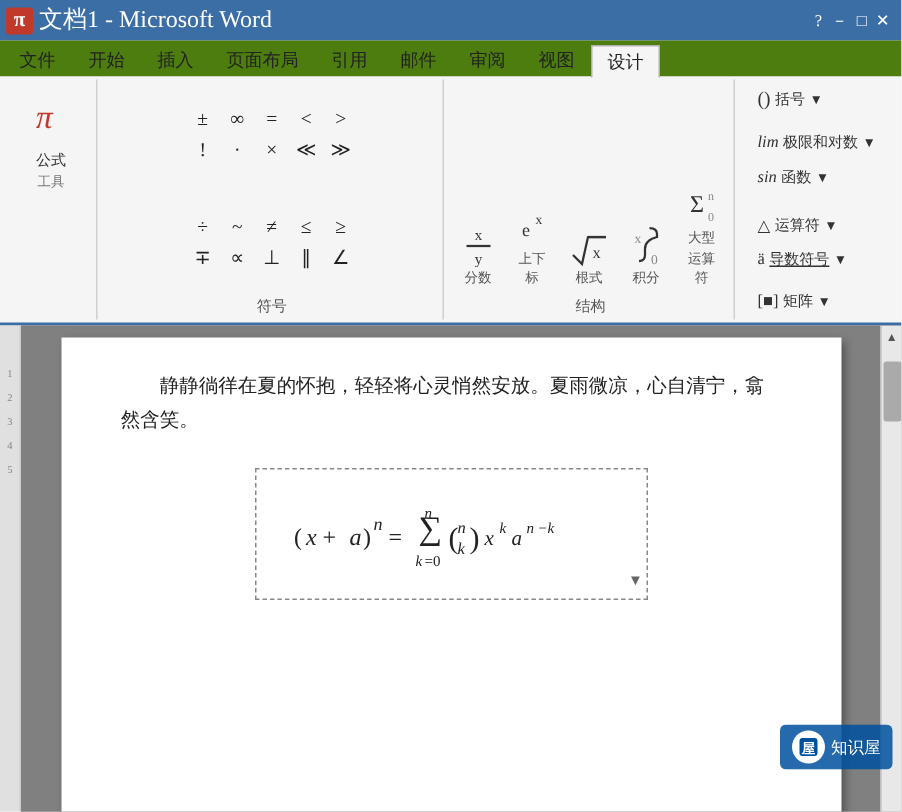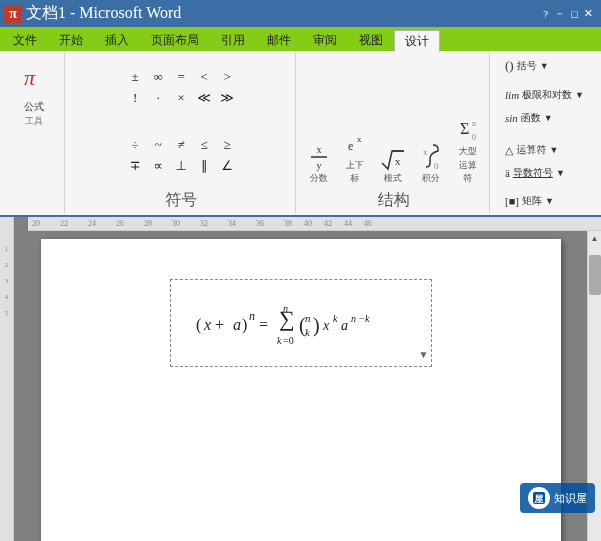--- a/index.html
+++ b/index.html
@@ -14,21 +14,21 @@
       justify-content: space-between;
       padding: 0 4px;
       color: white;
       font-size: 12px;
     }
     .titlebar-left { display: flex; align-items: center; gap: 4px; }
     .titlebar-icon { width: 18px; height: 18px; background: #c0392b; border-radius: 2px; display: flex; align-items: center; justify-content: center; font-size: 14px; color: white; font-weight: bold; font-family: serif; }
     .titlebar-title { color: white; font-size: 16px; }
 
     
-    .ribbon-tabs { display: flex; background: #84cc16; height: 24px; align-items: flex-end; padding-left: 2px; }
+    .ribbon-tabs { display: flex; background: #4d7c0f; height: 24px; align-items: flex-end; padding-left: 2px; }
     .ribbon-tab {
       padding: 3px 10px;
       font-size: 12px;
       cursor: pointer;
       color: #222;
       border: 1px solid transparent;
       border-bottom: none;
       height: 22px;
       display: flex; align-items: center;
       background: transparent;
@@ -54,21 +54,21 @@
     .ribbon-group {
       display: flex;
       flex-direction: column;
       align-items: center;
       border-right: 1px solid #d0d0d0;
       padding: 2px 6px 2px 6px;
       min-width: 50px;
     }
     .ribbon-group:last-child { border-right: none; }
     .ribbon-group-content { display: flex; flex: 1; align-items: center; gap: 2px; flex-wrap: wrap; justify-content: center; }
-    .ribbon-group-label { font-size: 16px; color: #555; margin-top: 2px; text-align: center; }
+    .ribbon-group-label { font-size: 10px; color: #555; margin-top: 2px; text-align: center; }
 
     
     .tool-group { display: flex; flex-direction: column; align-items: center; padding: 2px 8px; border-right: 1px solid #d0d0d0; }
     .tool-big-icon {
       width: 44px; height: 44px; display: flex; flex-direction: column; align-items: center; justify-content: center;
       cursor: pointer; border: 1px solid transparent; border-radius: 2px;
       font-size: 10px;
     }
     .tool-big-icon svg { width: 28px; height: 28px; }
     .tool-big-label { font-size: 10px; color: #333; margin-top: 1px; }
@@ -332,41 +332,26 @@
     <div style="height:8px;"></div>
     <div>3</div>
     <div style="height:8px;"></div>
     <div>4</div>
     <div style="height:8px;"></div>
     <div>5</div>
   </div>
 
   <div class="doc-area">
 
-    <div class="ruler-h">
-      <span style="margin-left:4px;">20</span>
-      <span style="margin-left:20px;">22</span>
-      <span style="margin-left:20px;">24</span>
-      <span style="margin-left:20px;">26</span>
-      <span style="margin-left:20px;">28</span>
-      <span style="margin-left:20px;">30</span>
-      <span style="margin-left:20px;">32</span>
-      <span style="margin-left:20px;">34</span>
-      <span style="margin-left:20px;">36</span>
-      <span style="margin-left:20px;">38</span>
-      <span style="margin-left:12px;">40</span>
-      <span style="margin-left:12px;">42</span>
-      <span style="margin-left:12px;">44</span>
-      <span style="margin-left:12px;">46</span>
-    </div>
 
     <div style="display:flex;flex:1;overflow:hidden;">
 
       <div class="doc-scroll">
         <div class="page">
+          <p>静静徜徉在夏的怀抱，轻轻将心灵悄然安放。夏雨微凉，心自清宁，翕然含笑。</p>
 
           <div style="display:flex;justify-content:center;margin:10px 0;">
             <div class="formula-box" style="position:relative;">
               <svg width="220" height="70" viewBox="0 0 220 70">
 
                 <text x="5" y="42" font-size="16" font-family="serif" fill="#222">(</text>
                 <text x="13" y="42" font-size="16" font-family="serif" fill="#222" font-style="italic">x</text>
                 <text x="24" y="42" font-size="16" font-family="serif" fill="#222"> + </text>
                 <text x="42" y="42" font-size="16" font-family="serif" fill="#222" font-style="italic">a</text>
                 <text x="51" y="42" font-size="16" font-family="serif" fill="#222">)</text>

